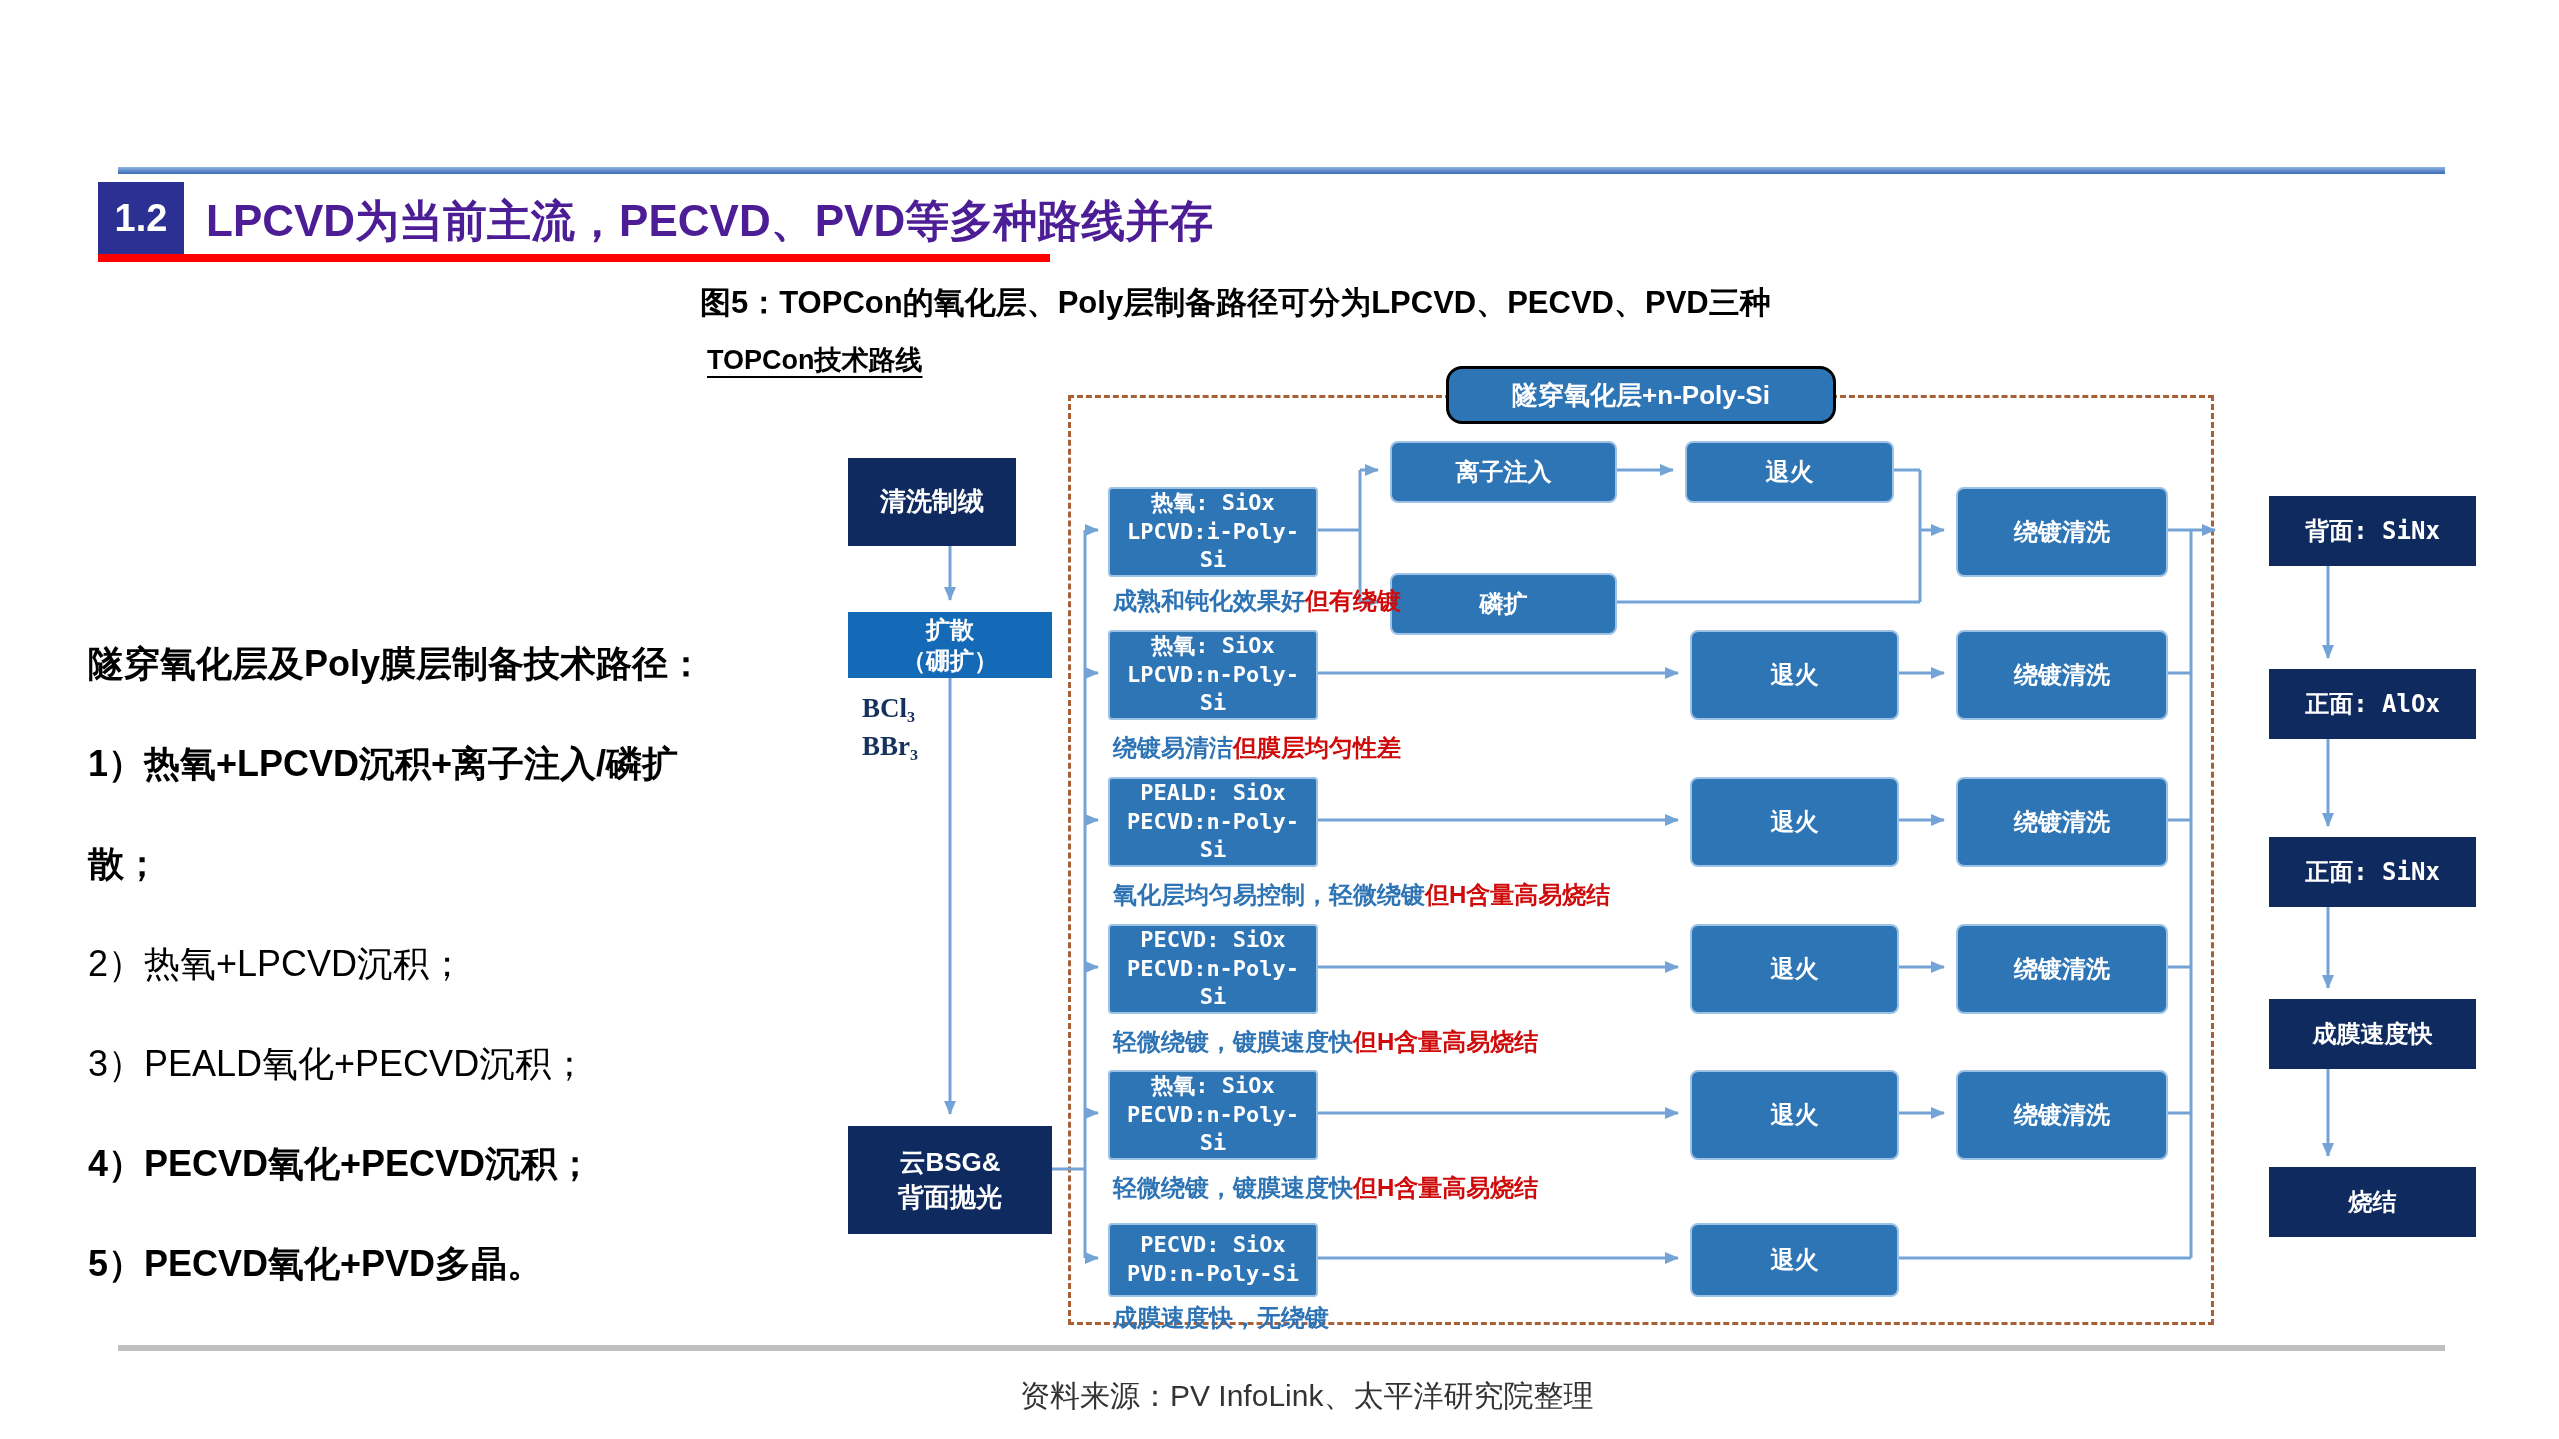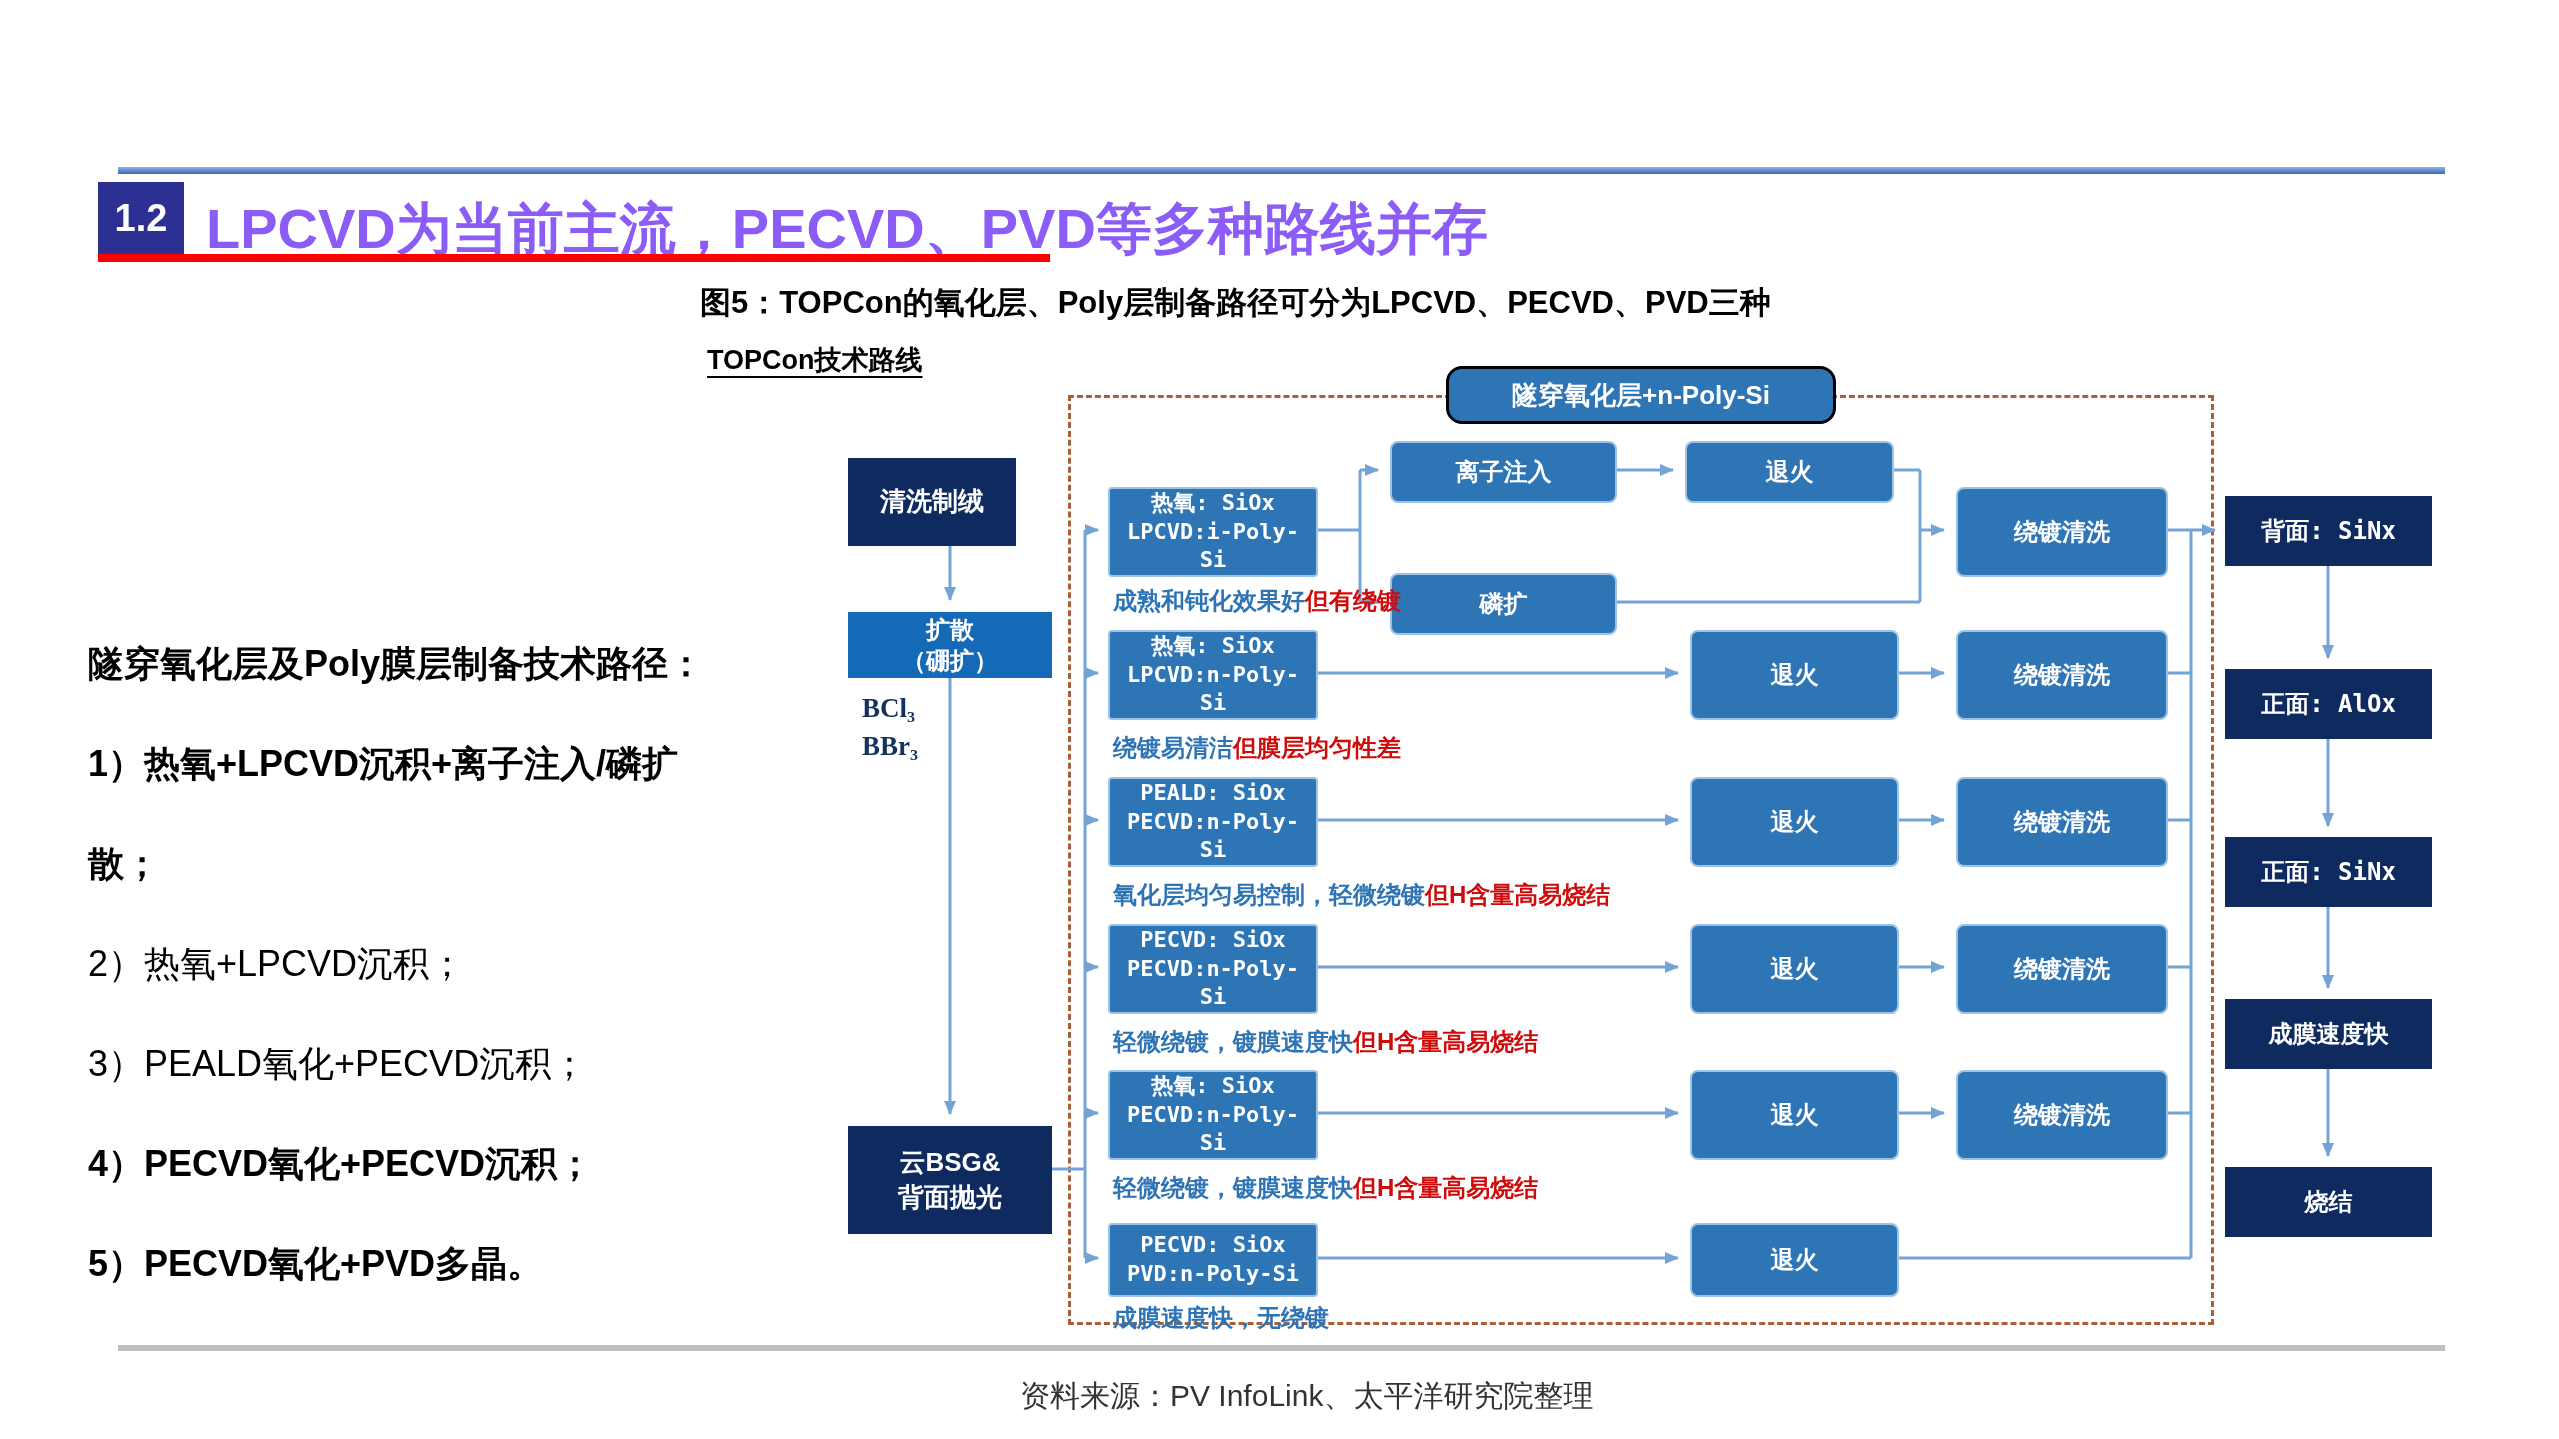--- a/index.html
+++ b/index.html
@@ -9,35 +9,35 @@
     text-align:center;white-space:pre-line;font-weight:bold;line-height:1.35;}
   .step-box{background:#156AB8;color:#fff;display:flex;align-items:center;justify-content:center;
     text-align:center;white-space:pre-line;font-weight:bold;line-height:1.3;}
   .proc-box{background:#2E75B6;border:2px solid #9CC3E5;border-radius:4px;color:#fff;
     display:flex;align-items:center;justify-content:center;text-align:center;white-space:pre-line;
     font-family:"DejaVu Sans Mono",monospace;font-weight:bold;font-size:22px;line-height:1.3;}
   .chin-box{background:#2E75B6;border:2px solid #9CC3E5;border-radius:8px;color:#fff;
     display:flex;align-items:center;justify-content:center;text-align:center;
     font-weight:bold;font-size:24px;}
   .mono-navy{background:#0F2A5F;color:#fff;display:flex;align-items:center;justify-content:center;
-    text-align:center;font-family:"DejaVu Sans Mono",monospace;font-weight:bold;font-size:24px;}
+    text-align:center;font-family:"DejaVu Sans Mono",monospace;font-weight:bold;font-size:24px;margin-left:44px;}
   .note{font-weight:bold;font-size:24px;white-space:nowrap;}
   .note .b{color:#2E74B5;}
   .note .r{color:#CF0A0A;}
   .left-line{font-size:36px;color:#000;white-space:nowrap;}
   .bold{font-weight:bold;}
 </style>
 </head>
 <body>
 
 <div class="abs" style="left:118px;top:167px;width:2327px;height:7px;background:linear-gradient(#8fb4e3,#3a69b5);"></div>
 
 <div class="abs" style="left:98px;top:182px;width:86px;height:72px;background:#2C3092;color:#fff;display:flex;align-items:center;justify-content:center;font-weight:bold;font-size:38px;">1.2</div>
 
-<div class="abs bold" style="left:206px;top:192px;font-size:56px;color:#8b5cf6;white-space:nowrap;">LPCVD为当前主流，PECVD、PVD等多种路线并存</div>
+<div class="abs bold" style="left:206px;top:192px;font-size:44px;color:#4c1d95;white-space:nowrap;">LPCVD为当前主流，PECVD、PVD等多种路线并存</div>
 
 <div class="abs" style="left:98px;top:254px;width:952px;height:8px;background:#FF0000;"></div>
 
 <div class="abs bold" style="left:700px;top:282px;font-size:31px;color:#000;white-space:nowrap;">图5：TOPCon的氧化层、Poly层制备路径可分为LPCVD、PECVD、PVD三种</div>
 
 <div class="abs bold" style="left:707px;top:342px;font-size:27px;color:#000;text-decoration:underline;text-underline-offset:7px;white-space:nowrap;">TOPCon技术路线</div>
 
 <div class="abs left-line bold" style="left:88px;top:640px;">隧穿氧化层及Poly膜层制备技术路径：</div>
 <div class="abs left-line bold" style="left:88px;top:740px;">1）热氧+LPCVD沉积+离子注入/磷扩</div>
 <div class="abs left-line bold" style="left:88px;top:840px;">散；</div>

